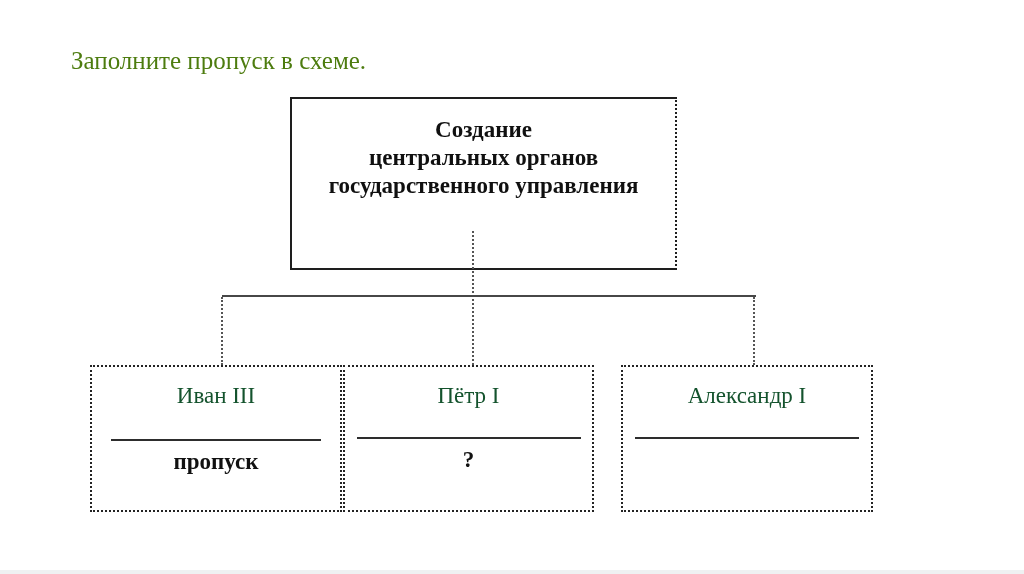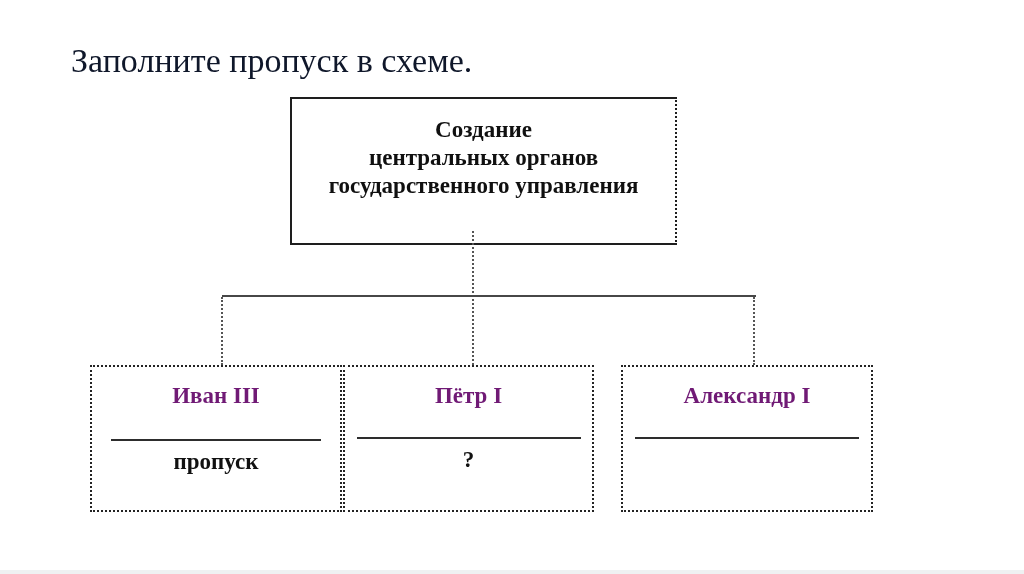--- a/index.html
+++ b/index.html
@@ -12,32 +12,32 @@
     width: 1024px;
     height: 574px;
     background: #ffffff;
     overflow: hidden;
     font-family: "Liberation Serif", "DejaVu Serif", serif;
   }
   .instruction {
     position: absolute;
     left: 71px;
     top: 46px;
-    font-size: 34px;
+    font-size: 25px;
     line-height: 30px;
-    color: #0f172a;
+    color: #4d7c0f;
     white-space: nowrap;
   }
   
   .root-box {
     position: absolute;
     left: 290px;
     top: 97px;
     width: 387px;
-    height: 148px;
+    height: 173px;
     box-sizing: border-box;
     border: 2px solid #1e1e1e;
     border-right-style: dotted;
     background: #ffffff;
     padding-top: 17px;
     text-align: center;
   }
   .root-box .title-line {
     display: block;
     font-weight: bold;
@@ -72,24 +72,24 @@
     border: 2px dotted #232323;
     background: #ffffff;
     padding-top: 15px;
     text-align: center;
   }
   .child-box.pos-1 { left: 90px; }
   .child-box.pos-2 { left: 343px; width: 251px; }
   .child-box.pos-3 { left: 621px; }
   .name-line {
     display: block;
-    font-weight: bold;
+    font-weight: normal;
     font-size: 23px;
     line-height: 28px;
-    color: #701a75;
+    color: #14532d;
   }
   .divider {
     height: 0;
     border-top: 2px solid #2d2d2d;
     margin: 27px auto 0 auto;
     width: 224px;
   }
   .child-box.pos-1 .divider { margin-top: 29px; width: 210px; }
   .answer {
     display: block;

